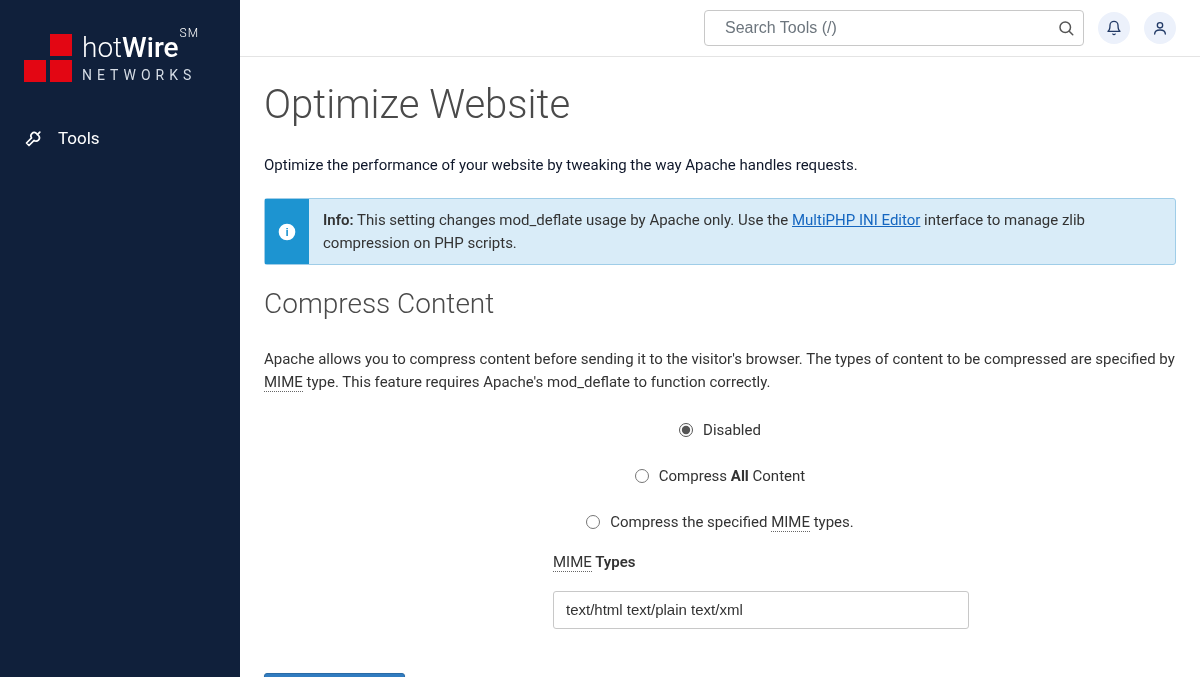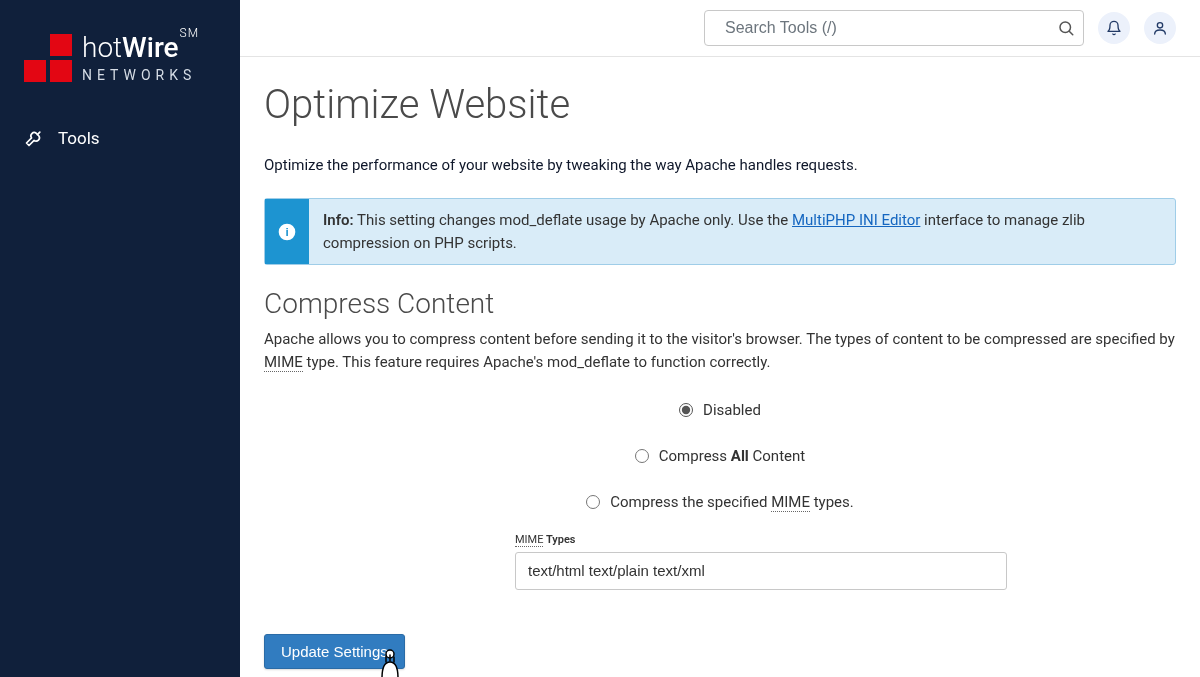--- a/index.html
+++ b/index.html
@@ -38,33 +38,33 @@
   .content { padding: 24px 24px 0 24px; display: flex; flex-direction: column; flex: 1 1 auto; }
   .page-title { font-size: 40px; font-weight: 300; color: #4a4a4a; margin-bottom: 28px; }
   .page-desc { font-size: 15px; color: #0f172a; margin-bottom: 24px; }
 
   .info-box { display: flex; align-items: stretch; background: #d9ecf8; border: 1px solid #9fcde8; border-radius: 3px; margin-bottom: 22px; }
   .info-strip { flex: 0 0 44px; background: #1d94d1; display: flex; align-items: center; justify-content: center; color: #fff; }
   .info-body { padding: 10px 14px; font-size: 15px; color: #333; line-height: 1.5; }
   .info-body strong { font-weight: 600; }
   .info-body a { color: #1566c0; text-decoration: underline; cursor: pointer; }
 
-  .section-title { font-size: 28px; font-weight: 300; color: #4a4a4a; margin-bottom: 8px; }
+  .section-title { font-size: 28px; font-weight: 300; color: #4a4a4a; margin-bottom: 28px; }
   .section-desc { font-size: 15px; color: #333; line-height: 1.55; margin-bottom: 26px; }
   .mime-abbr { border-bottom: 1px dotted #666; cursor: help; }
 
   .radio-group { display: flex; flex-direction: column; gap: 28px; margin-bottom: 22px; align-items: center; }
   .radio-row { display: flex; align-items: center; gap: 10px; font-size: 15px; color: #333; }
   .radio-row input[type=radio] { width: 14px; height: 14px; accent-color: #555; cursor: pointer; }
   .radio-row label { cursor: pointer; }
 
   .mime-sub { margin-left: 82px; margin-top: -6px; }
-  .mime-label { font-size: 11px; margin-bottom: 6px; }
+  .mime-label { font-size: 15px; margin-bottom: 20px; }
   .mime-label strong { font-weight: 600; }
-  .mime-input { width: 492px; height: 38px; border: 1px solid #c8c8c8; border-radius: 3px; padding: 0 12px; font-size: 15px; color: #333; }
+  .mime-input { width: 416px; height: 38px; border: 1px solid #c8c8c8; border-radius: 3px; padding: 0 12px; font-size: 15px; color: #333; }
 
   .action-row { margin-top: 22px; position: relative; }
   .btn-primary { background: #317cc0; color: #fff; border: 1px solid #2a6ba6; border-radius: 3px; padding: 8px 16px; font-size: 15px; cursor: pointer; box-shadow: 0 1px 2px rgba(0,0,0,0.15); }
   .pointer-cursor { position: absolute; left: 112px; top: 14px; pointer-events: none; }
 
   .footer { margin-top: auto; padding: 24px 24px 18px 24px; display: flex; align-items: flex-end; justify-content: space-between; }
   .footer-left { display: flex; align-items: baseline; gap: 6px; }
   .cpanel-logo { font-family: Georgia, serif; font-style: italic; font-weight: 700; font-size: 28px; color: #ff6c2c; letter-spacing: -1px; }
   .cpanel-ver { font-size: 13px; color: #555; }
   .footer-links { display: flex; gap: 20px; font-size: 16px; }

